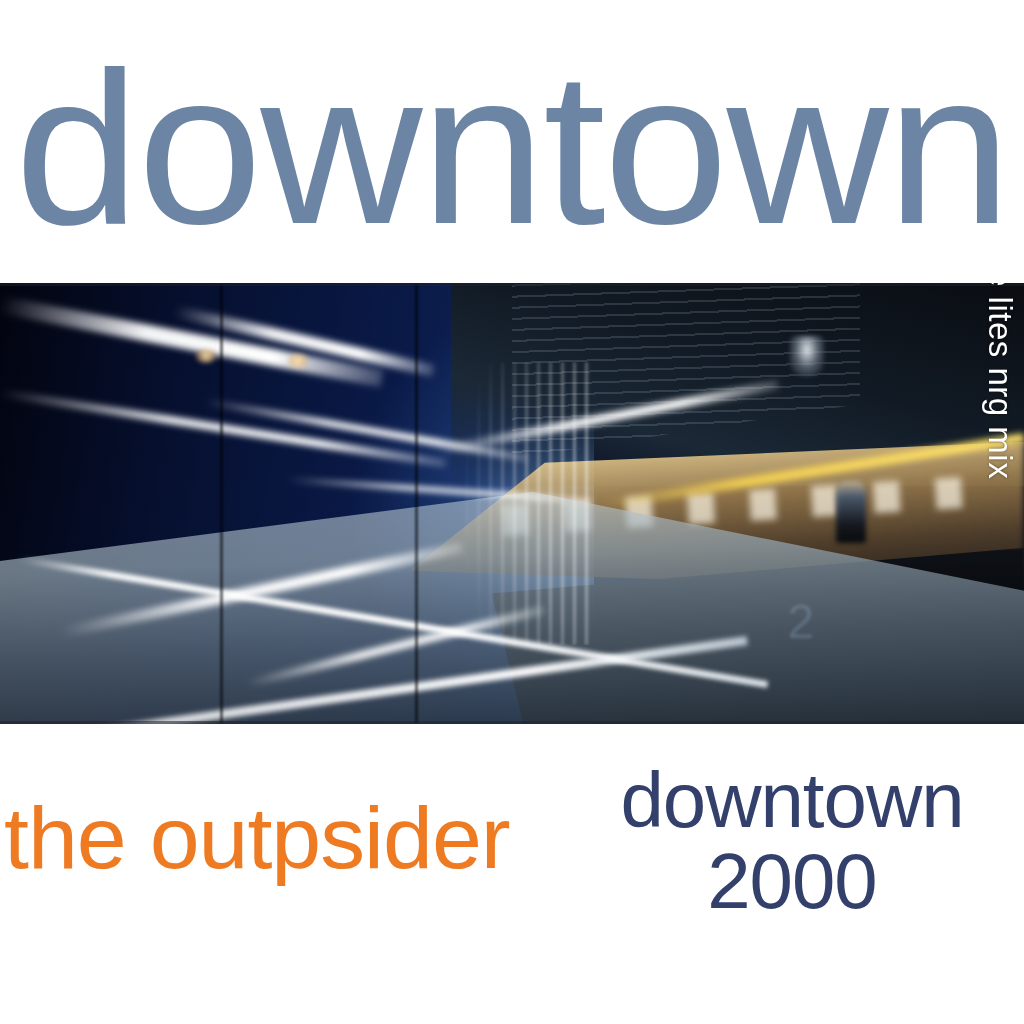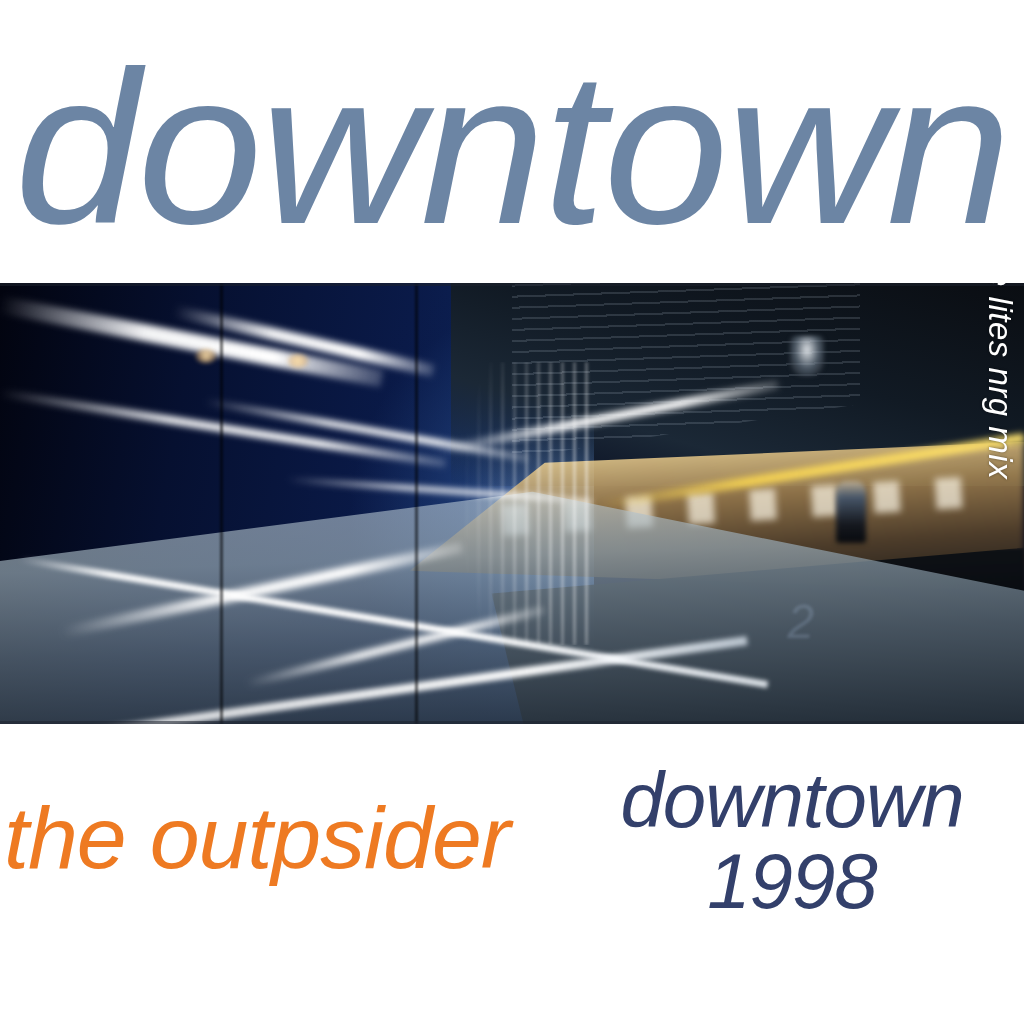--- a/index.html
+++ b/index.html
@@ -11,21 +11,20 @@
   body {
     font-family: "Liberation Sans", sans-serif;
   }
 
   .cover {
     position: relative;
     width: 1024px;
     height: 1024px;
     background: #ffffff;
     overflow: hidden;
-    font-style: italic;
   }
 
   
   .top-title {
     position: absolute;
     left: 0px;
     top: 38px;
     width: 1024px;
     height: 220px;
     font-size: 218px;
@@ -426,16 +425,16 @@
       <div class="band-edge-bottom"></div>
     </div>
 
     <div class="vtext">down the lites nrg mix</div>
   </div>
 
   <div class="artist">the outpsider</div>
 
   <div class="release">
     <span class="line1">downtown</span>
-    <span class="line2">1998</span>
+    <span class="line2">2000</span>
   </div>
 
 </div>
 
 </body></html>

